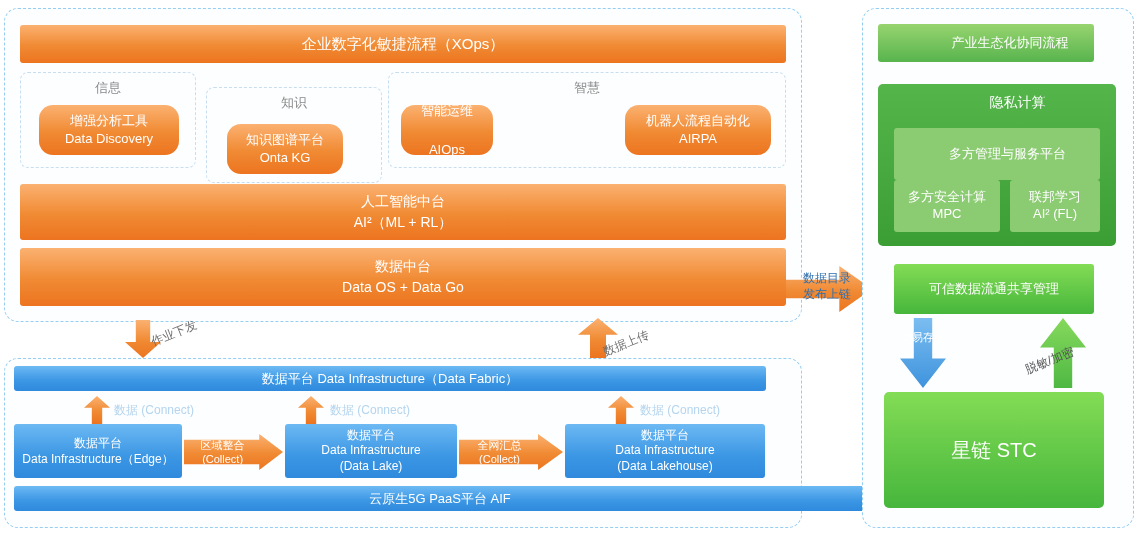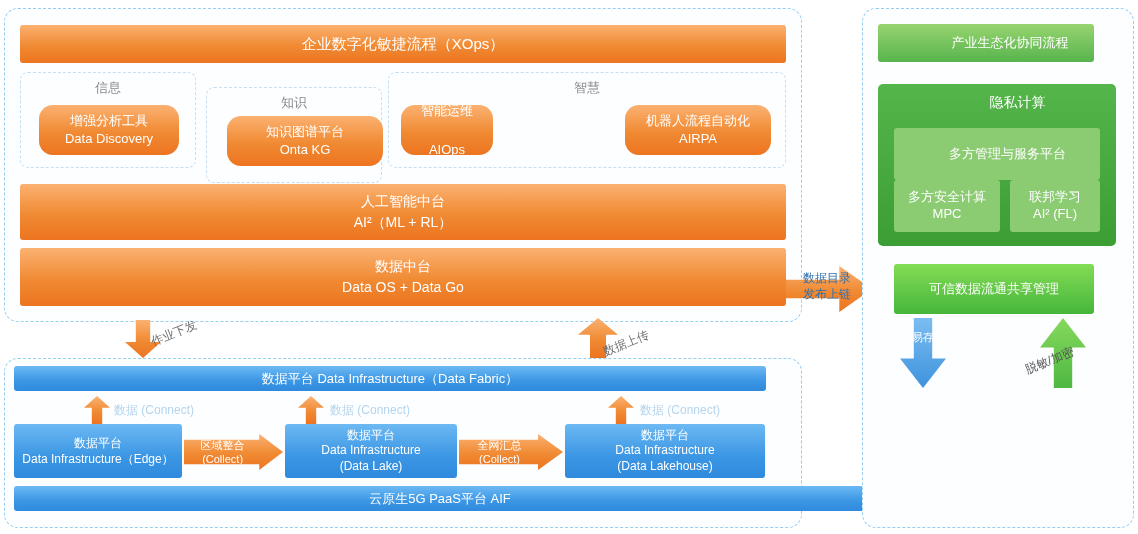--- a/index.html
+++ b/index.html
@@ -44,21 +44,21 @@
   <div class="subgroup" style="left:20px;top:72px;width:176px;height:96px;">
     <div class="group-label">信息</div>
     <div class="obox grad-orange" style="left:18px;top:32px;width:140px;height:50px;">
       <span>增强分析工具</span>
       <span>Data Discovery</span>
     </div>
   </div>
 
   <div class="subgroup" style="left:206px;top:72px;width:176px;height:96px;margin-top:15px;">
     <div class="group-label">知识</div>
-    <div class="obox grad-orange" style="left:20px;top:28px;width:156px;height:50px;">
+    <div class="obox grad-orange" style="left:20px;top:36px;width:116px;height:50px;">
       <span>知识图谱平台</span>
       <span>Onta KG</span>
     </div>
   </div>
 
   <div class="subgroup" style="left:388px;top:72px;width:398px;height:96px;">
     <div class="group-label">智慧</div>
     <div class="obox grad-orange" style="left:12px;top:32px;width:92px;height:50px;gap:21px;">
       <span>智能运维</span>
       <span>AIOps</span>
@@ -165,14 +165,17 @@
   <div class="banner grad-green-bright" style="left:894px;top:264px;width:200px;height:50px;font-size:13px;">
     <span>可信数据流通共享管理</span>
   </div>
 
   <div class="arr arr-down" style="left:900px;top:318px;width:46px;height:70px;background:linear-gradient(180deg,#7bbdf1,#3e93dd);"></div>
   <div class="arrow-cap" style="left:896px;top:330px;width:54px;">交易存证</div>
 
   <div class="arr arr-up" style="left:1040px;top:318px;width:46px;height:70px;background:linear-gradient(180deg,#86d95c,#4eb843);"></div>
   <div class="slant" style="left:1026px;top:362px;color:#555;">脱敏/加密</div>
 
+  <div class="banner grad-green-bright" style="left:884px;top:392px;width:220px;height:116px;font-size:20px;border-radius:5px;">
+    <span>星链 STC</span>
+  </div>
 
 </div>
 
 </body></html>

